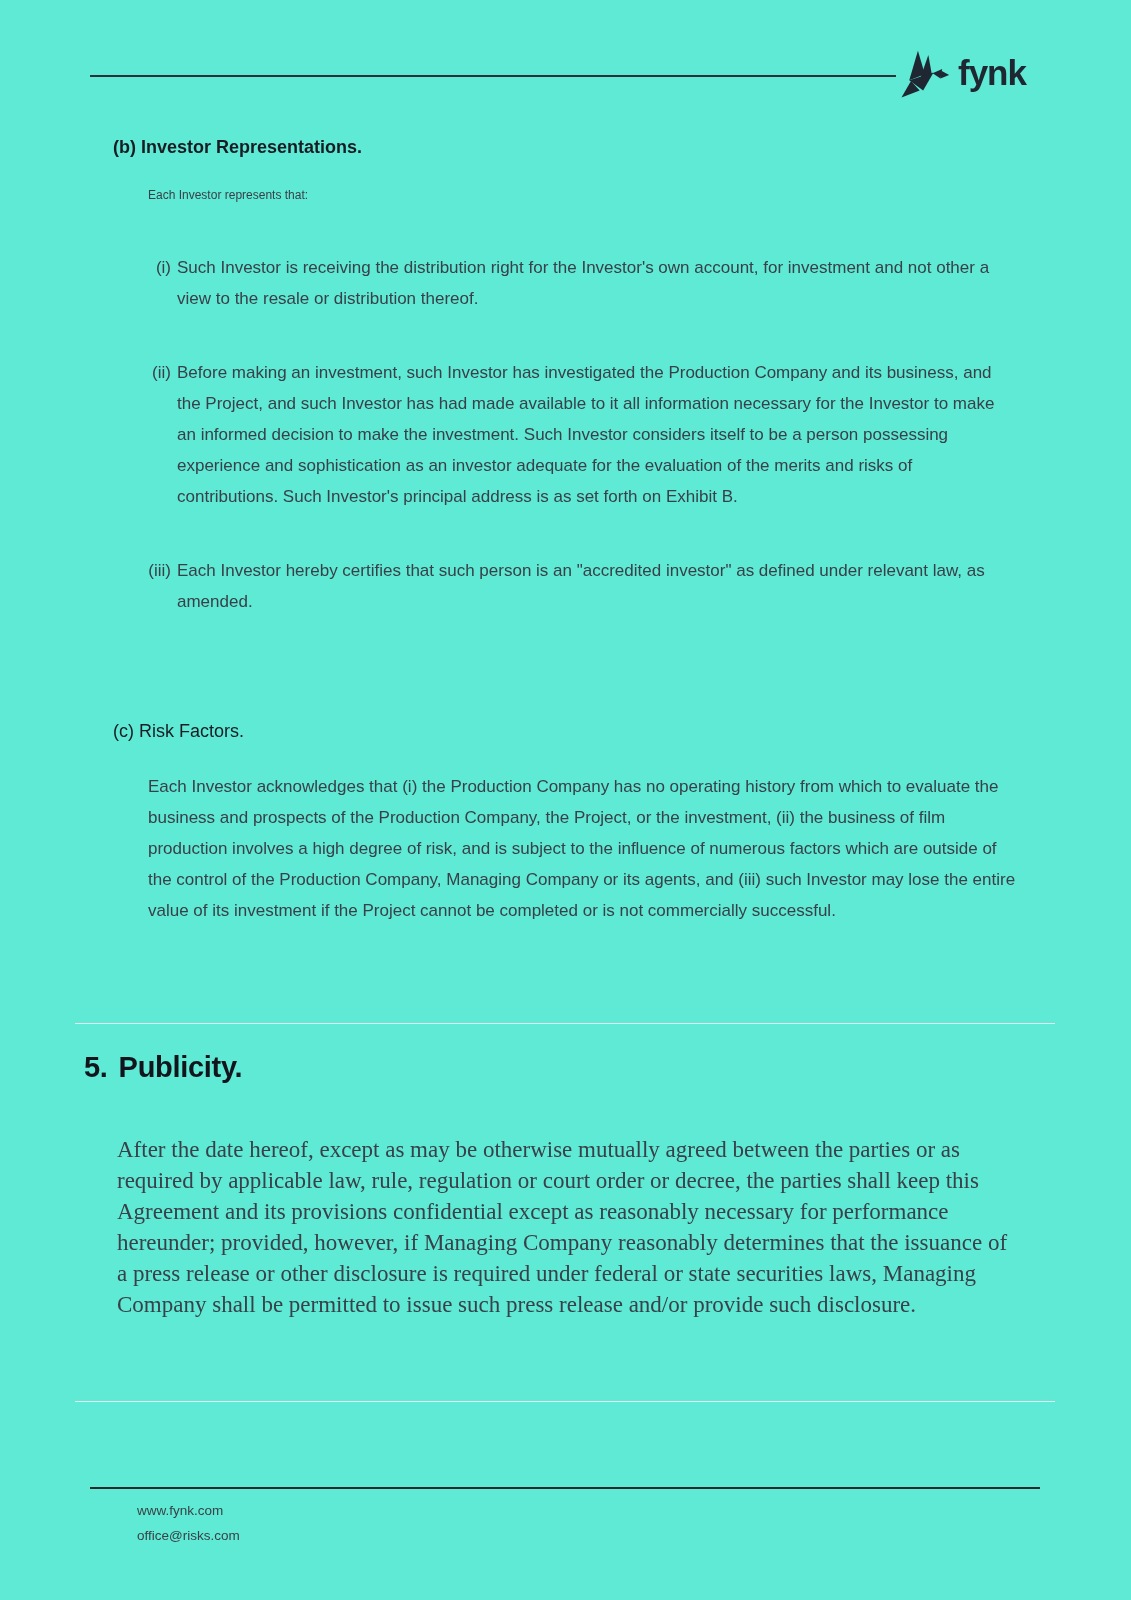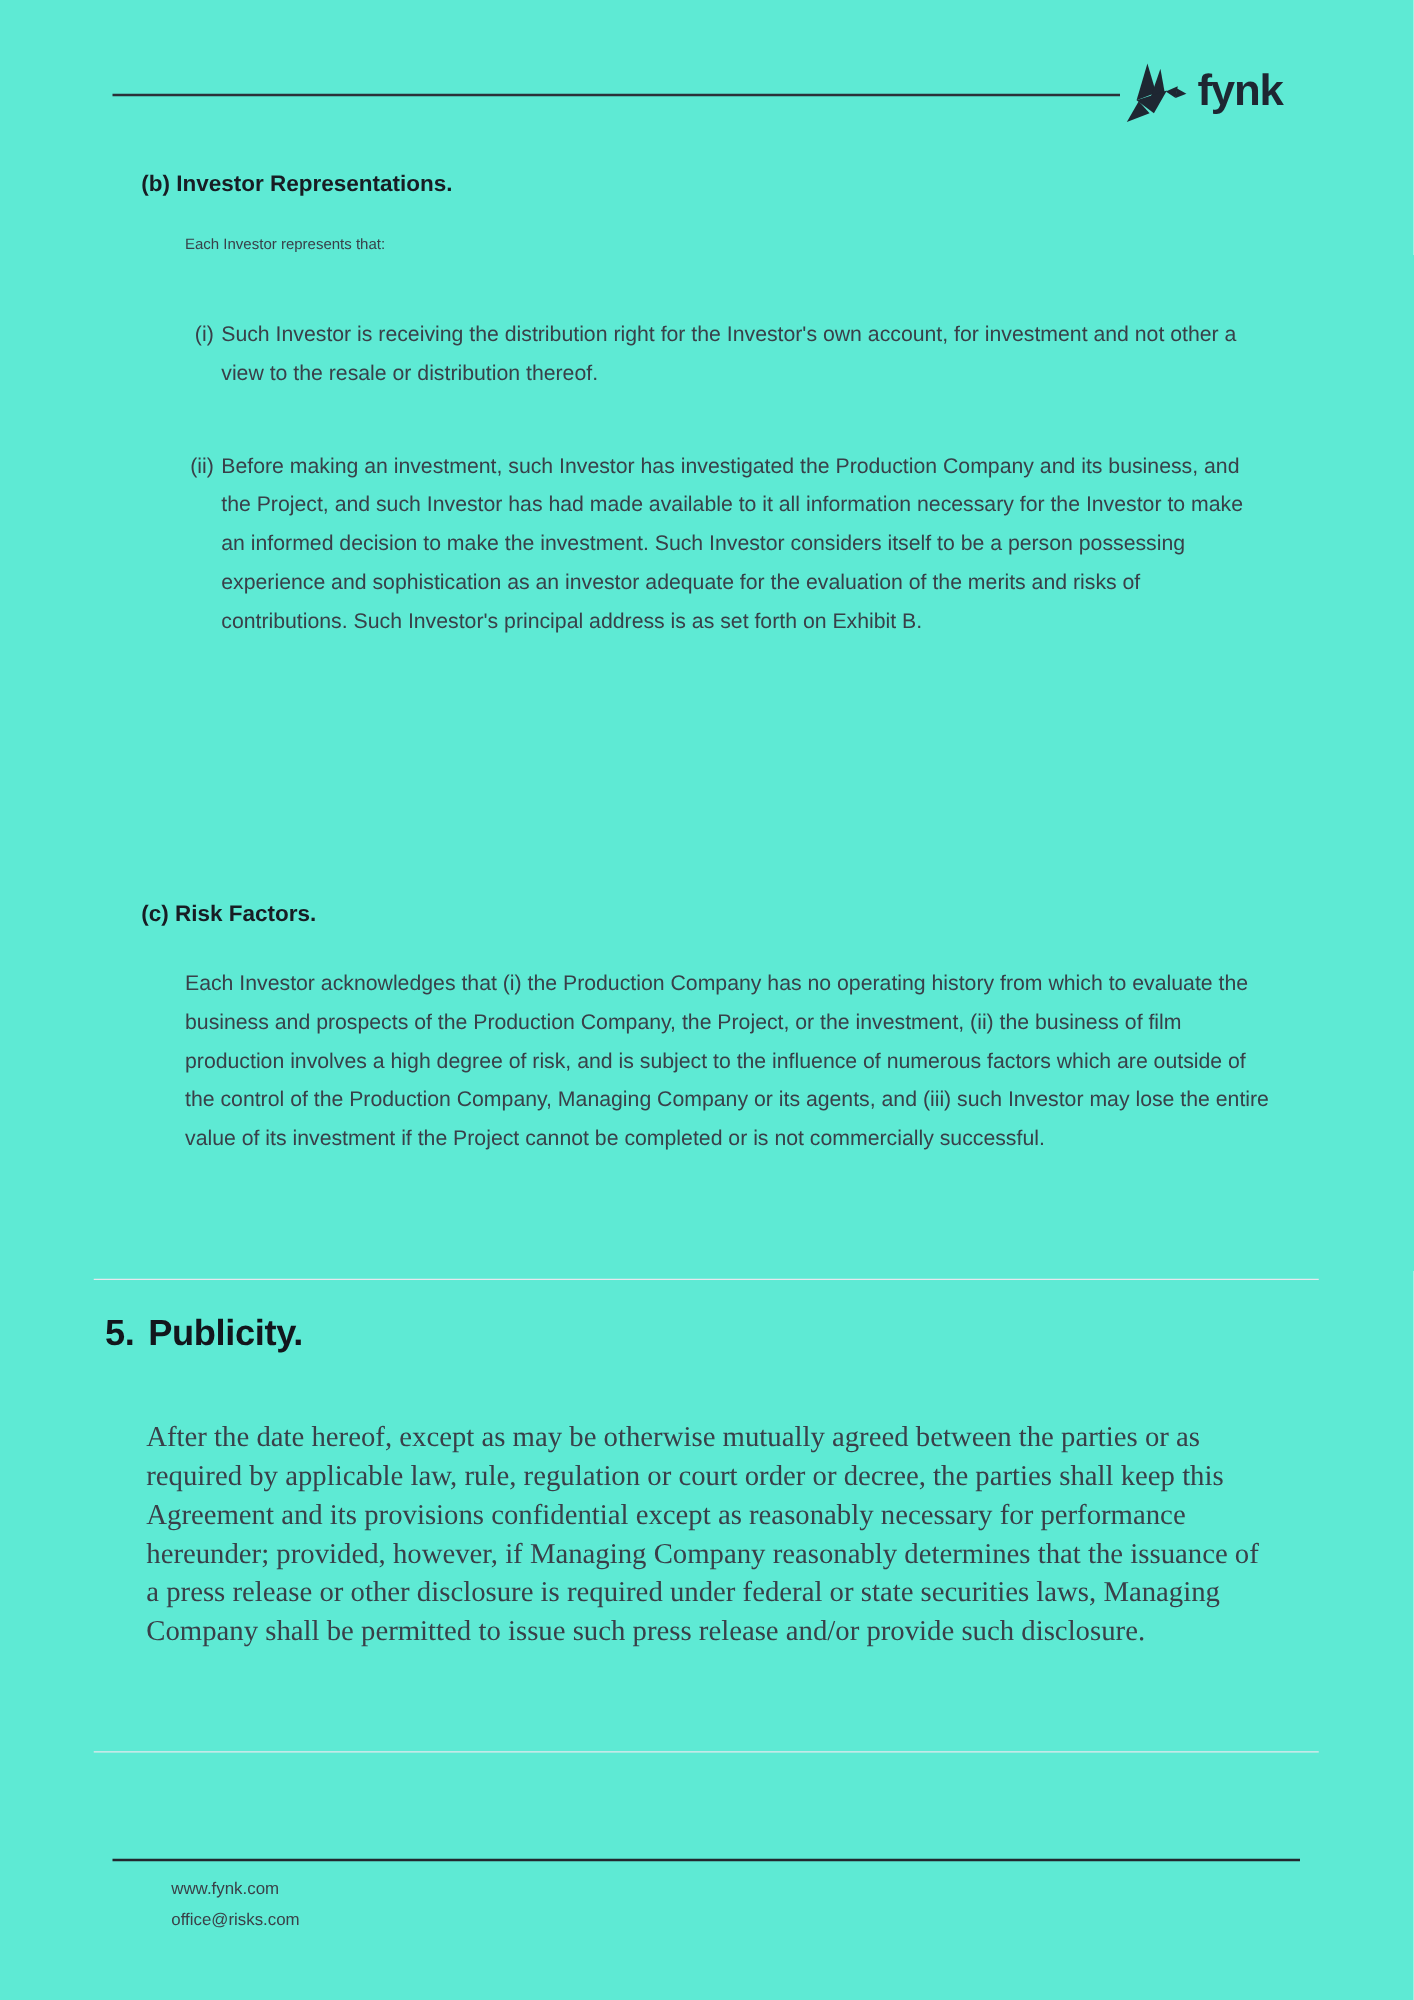--- a/index.html
+++ b/index.html
@@ -21,21 +21,21 @@
     position:absolute;left:898px;top:44px;width:150px;height:62px;
     display:flex;align-items:center;gap:8px;
   }
   .logo svg{display:block;}
   .logo-word{
     font-size:35px;font-weight:700;color:#1e2732;letter-spacing:-1px;
     line-height:1;padding-bottom:6px;
   }
   
   .h-b{position:absolute;left:113px;top:137px;font-size:18px;font-weight:700;color:#181d24;}
-  .h-c{position:absolute;left:113px;top:721px;font-size:18px;font-weight:700;color:#181d24;}
+  .h-c{position:absolute;left:113px;top:721px;font-size:18px;font-weight:400;color:#181d24;}
   .intro{position:absolute;left:148px;top:188px;font-size:12px;color:#394049;}
   
   .list{position:absolute;left:139px;top:252px;width:873px;}
   .list-item{display:flex;margin-bottom:43px;font-size:17px;line-height:31px;color:#394049;}
   .li-marker{flex:none;min-width:32px;text-align:right;}
   .li-text{margin-left:6px;}
   
   .para-c{position:absolute;left:148px;top:771px;width:868px;font-size:17px;line-height:31px;color:#394049;}
   
   .divider{position:absolute;height:1px;background:#e6e9ee;left:75px;width:980px;}
@@ -79,20 +79,24 @@
 
   <div class="list">
     <div class="list-item">
       <span class="li-marker">(i)</span>
       <span class="li-text">Such Investor is receiving the distribution right for the Investor's own account, for investment and not other a view to the resale or distribution thereof.</span>
     </div>
     <div class="list-item">
       <span class="li-marker">(ii)</span>
       <span class="li-text">Before making an investment, such Investor has investigated the Production Company and its business, and the Project, and such Investor has had made available to it all information necessary for the Investor to make an informed decision to make the investment. Such Investor considers itself to be a person possessing experience and sophistication as an investor adequate for the evaluation of the merits and risks of contributions. Such Investor's principal address is as set forth on Exhibit B.</span>
     </div>
+    <div class="list-item">
+      <span class="li-marker">(iii)</span>
+      <span class="li-text">Each Investor hereby certifies that such person is an "accredited investor" as defined under relevant law, as amended.</span>
+    </div>
   </div>
 
   <div class="h-c">(c) Risk Factors.</div>
   <div class="para-c">Each Investor acknowledges that (i) the Production Company has no operating history from which to evaluate the business and prospects of the Production Company, the Project, or the investment, (ii) the business of film production involves a high degree of risk, and is subject to the influence of numerous factors which are outside of the control of the Production Company, Managing Company or its agents, and (iii) such Investor may lose the entire value of its investment if the Project cannot be completed or is not commercially successful.</div>
 
   <div class="divider divider-1"></div>
 
   <div class="h-publicity">
     <span class="sec-no">5.</span><span>Publicity.</span>
   </div>

